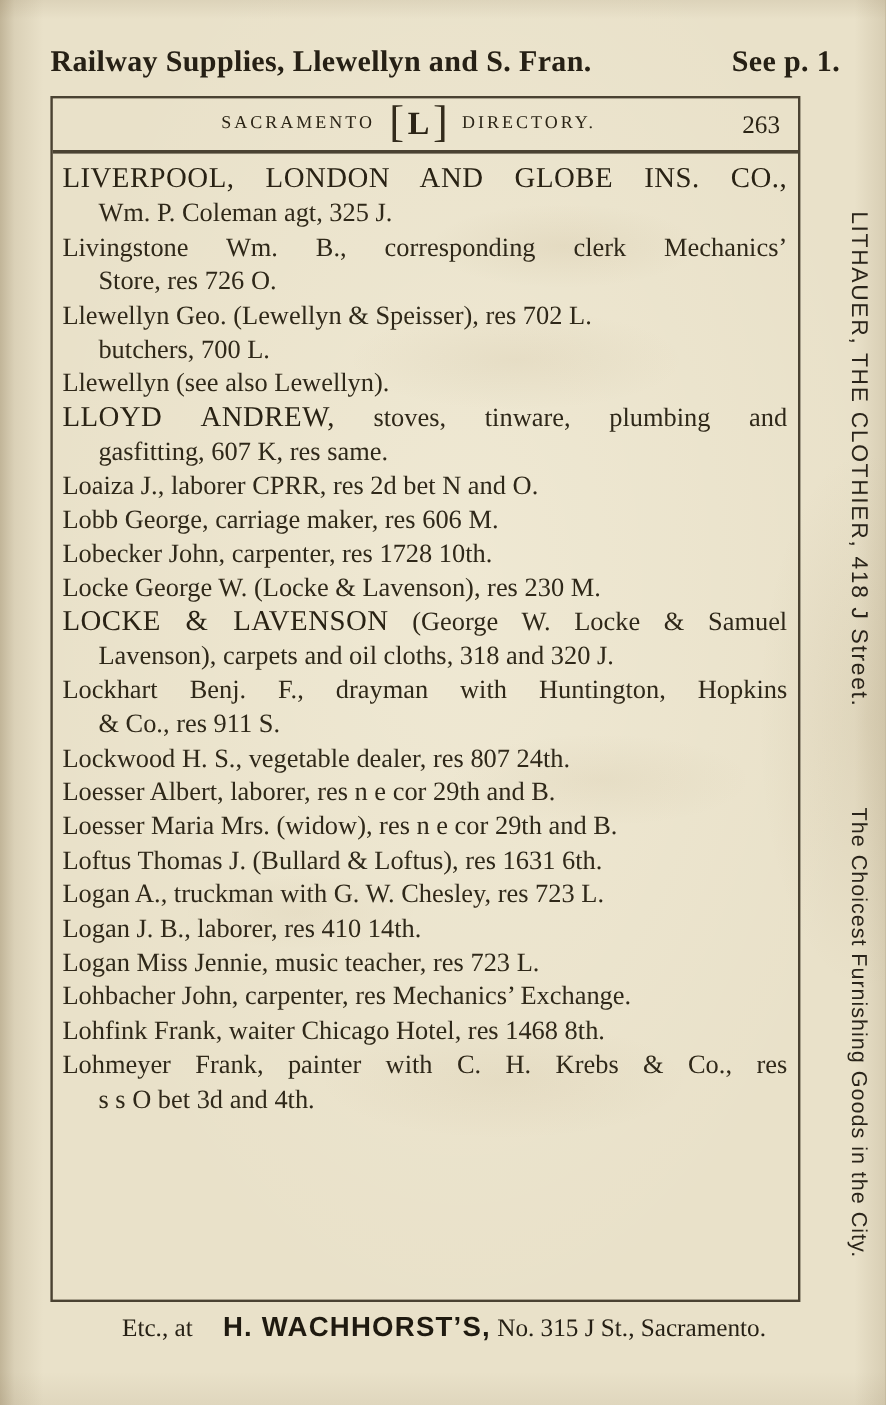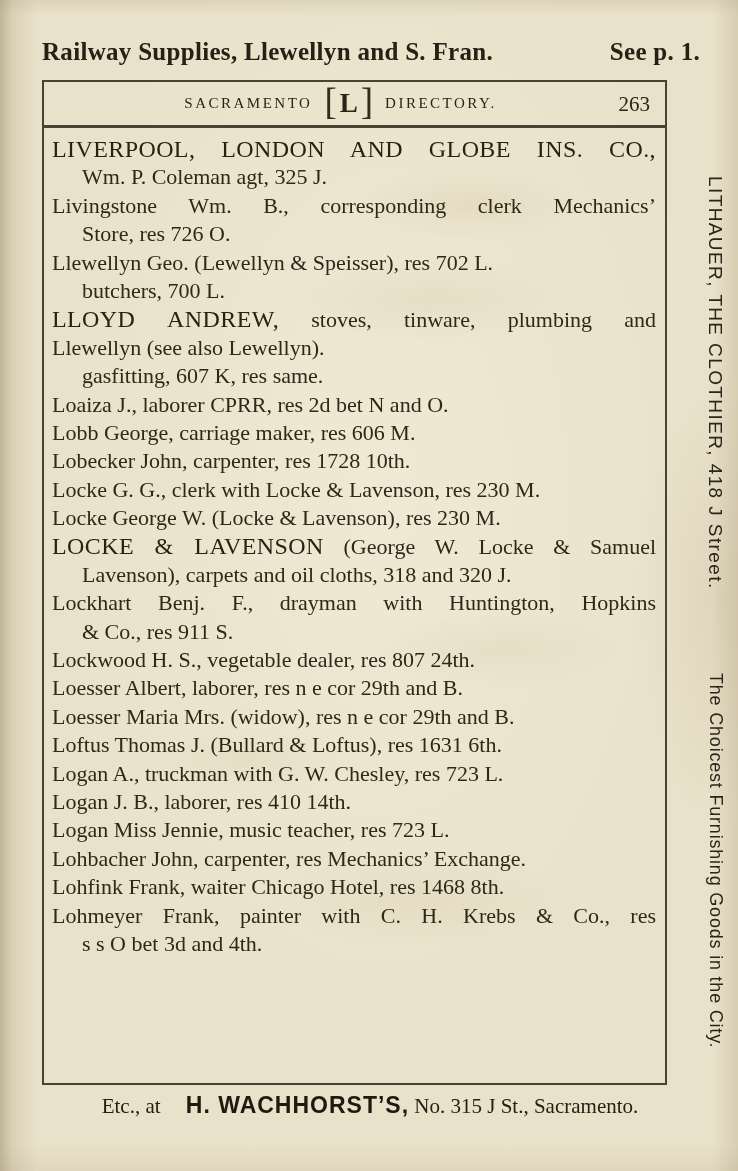--- a/index.html
+++ b/index.html
@@ -119,27 +119,26 @@
       </div>
       <span class="page-number">263</span>
     </div>
     <div class="entries">
         <div class="line just"><span class="lead">LIVERPOOL, LONDON AND GLOBE INS. CO.,</span></div>
         <div class="line cont">Wm. P. Coleman agt, 325 J.</div>
         <div class="line just">Livingstone Wm. B., corresponding clerk Mechanics’</div>
         <div class="line cont">Store, res 726 O.</div>
         <div class="line">Llewellyn Geo. (Lewellyn &amp; Speisser), res 702 L.</div>
         <div class="line cont">butchers, 700 L.</div>
+        <div class="line">Llewellyn (see also Lewellyn).</div>
         <div class="line just"><span class="lead">LLOYD ANDREW,</span> stoves, tinware, plumbing and</div>
-        <div class="line">Llewellyn (see also Lewellyn).</div>
         <div class="line cont">gasfitting, 607 K, res same.</div>
         <div class="line">Loaiza J., laborer CPRR, res 2d bet N and O.</div>
         <div class="line">Lobb George, carriage maker, res 606 M.</div>
         <div class="line">Lobecker John, carpenter, res 1728 10th.</div>
-        <div class="line">Locke G. G., clerk with Locke &amp; Lavenson, res 230 M.</div>
         <div class="line">Locke George W. (Locke &amp; Lavenson), res 230 M.</div>
         <div class="line just"><span class="lead">LOCKE &amp; LAVENSON</span> (George W. Locke &amp; Samuel</div>
         <div class="line cont">Lavenson), carpets and oil cloths, 318 and 320 J.</div>
         <div class="line just">Lockhart Benj. F., drayman with Huntington, Hopkins</div>
         <div class="line cont">&amp; Co., res 911 S.</div>
         <div class="line">Lockwood H. S., vegetable dealer, res 807 24th.</div>
         <div class="line">Loesser Albert, laborer, res n e cor 29th and B.</div>
         <div class="line">Loesser Maria Mrs. (widow), res n e cor 29th and B.</div>
         <div class="line">Loftus Thomas J. (Bullard &amp; Loftus), res 1631 6th.</div>
         <div class="line">Logan A., truckman with G. W. Chesley, res 723 L.</div>

